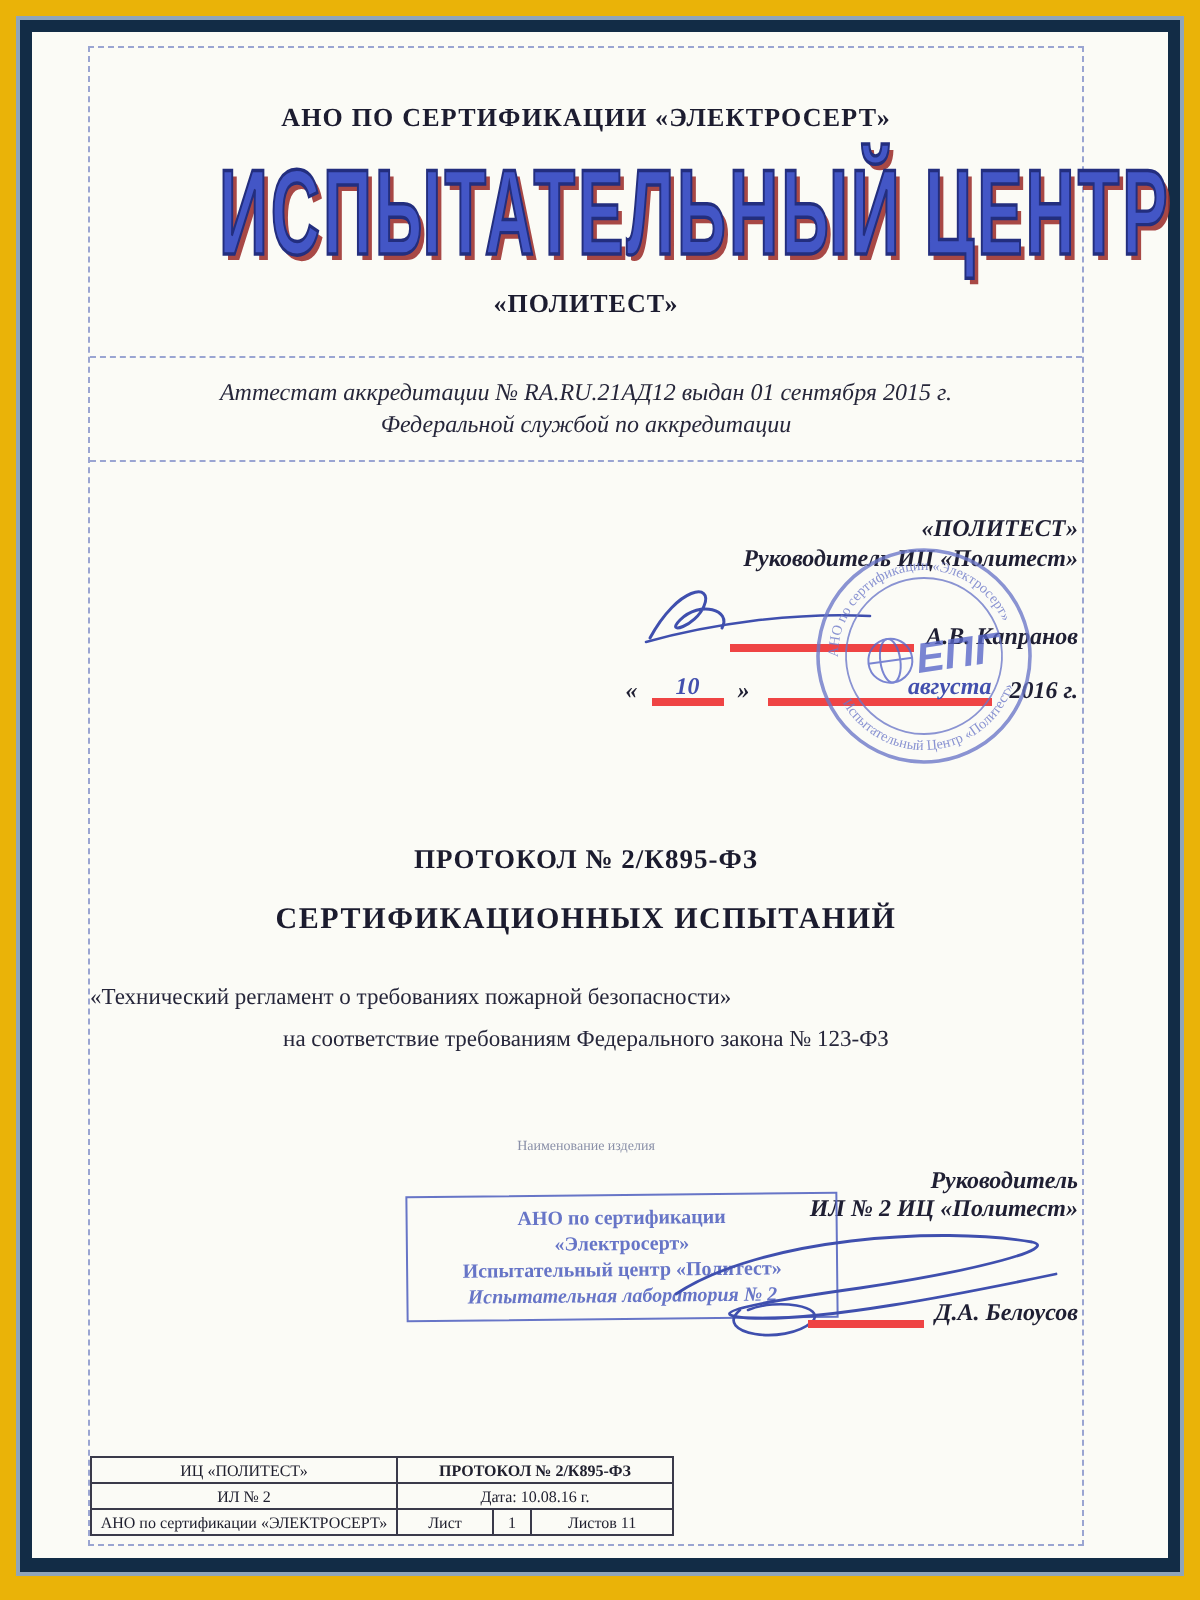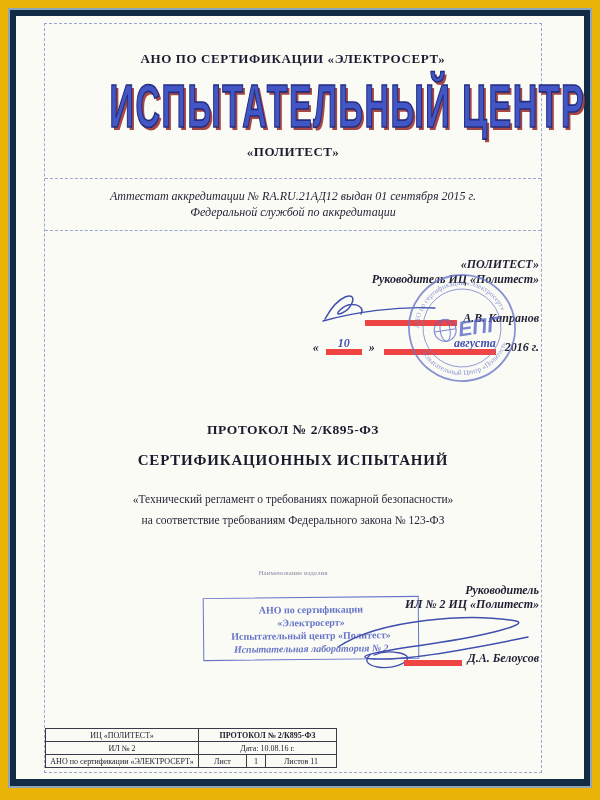--- a/index.html
+++ b/index.html
@@ -23,36 +23,36 @@
              text-shadow:3px 2px 0 rgba(158,52,50,.9);}
   .sub-title{margin-top:9px;font-weight:bold;font-size:13px;letter-spacing:.5px;color:#1c1c30;}
 
   .accred{font-weight:normal;font-style:italic;font-size:12px;color:#26263a;line-height:16px;}
 
   .approve{position:absolute;top:26px;right:2px;width:280px;text-align:right;
            font-weight:bold;font-style:italic;font-size:12px;color:#1f1f33;line-height:15px;}
   .sig-row{position:relative;height:46px;}
   .sig1{position:absolute;right:100px;top:0;}
   .name-line{position:absolute;right:0;bottom:7px;white-space:nowrap;}
-  .u-line{display:inline-block;border-bottom:6px solid #ef4444;vertical-align:bottom;height:13px;}
+  .u-line{display:inline-block;border-bottom:4px solid #ef4444;vertical-align:bottom;height:13px;}
   .u-90{width:92px;margin-right:6px;}
   .date-row{margin-top:3px;white-space:nowrap;}
   .hand{font-style:italic;color:#4350ae;font-weight:bold;}
   .u-day{width:36px;text-align:center;margin:0 4px;}
   .u-month{width:112px;margin:0 6px;}
 
   .stamp-round{position:absolute;left:360px;top:40px;width:114px;height:114px;
                opacity:.78;transform:rotate(-8deg);pointer-events:none;}
 
   .t-protocol{position:absolute;top:191px;left:0;right:0;text-align:center;
               font-weight:bold;font-size:13.5px;letter-spacing:.5px;color:#1b1b2e;}
   .t-cert{position:absolute;top:221px;left:0;right:0;text-align:center;
           font-weight:bold;font-size:15px;letter-spacing:.8px;color:#1b1b2e;}
   .t-law1{position:absolute;top:247px;left:0;right:0;text-align:center;font-size:11.5px;color:#26263a;margin-top:36px;}
-  .t-law2{position:absolute;top:262px;left:0;right:0;text-align:center;font-size:11.5px;color:#26263a;}
+  .t-law2{position:absolute;top:262px;left:0;right:0;text-align:left;font-size:11.5px;color:#26263a;}
 
   .product{position:absolute;top:282px;left:0;right:0;text-align:center;
            font-family:"Liberation Mono","DejaVu Sans Mono",monospace;
            font-weight:bold;font-style:italic;font-size:15px;line-height:21px;color:#2c3484;}
   .caption{position:absolute;top:338px;left:0;right:0;text-align:center;font-size:7px;color:#8a90a8;}
 
   .lab-head{position:absolute;top:352px;right:2px;text-align:right;
             font-weight:bold;font-style:italic;font-size:12px;color:#1f1f33;line-height:14px;}
   .sig2{position:absolute;left:285px;top:378px;}
   .sig-line2{position:absolute;top:416px;right:2px;white-space:nowrap;

